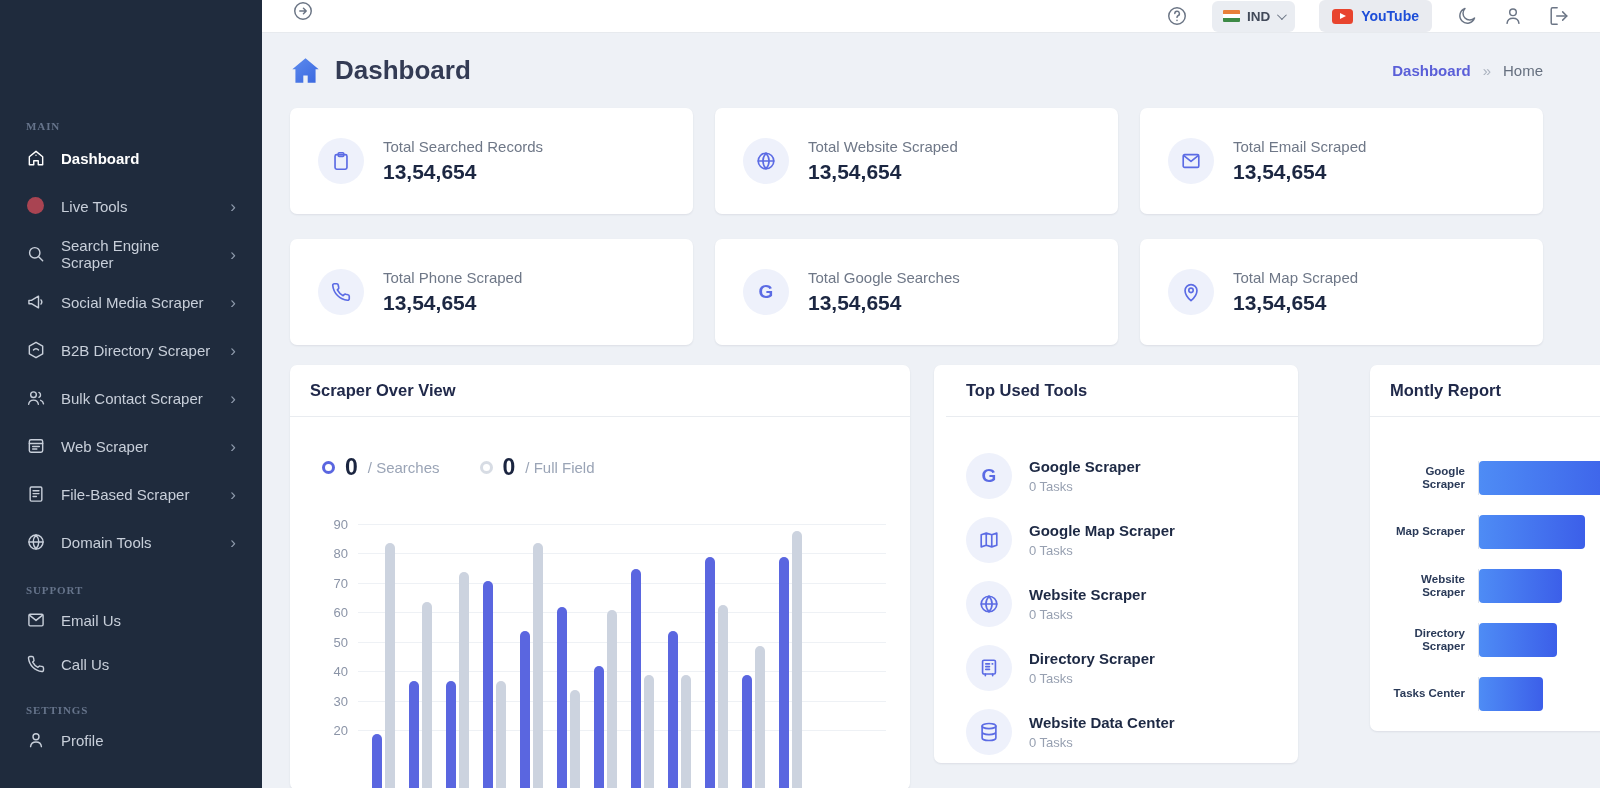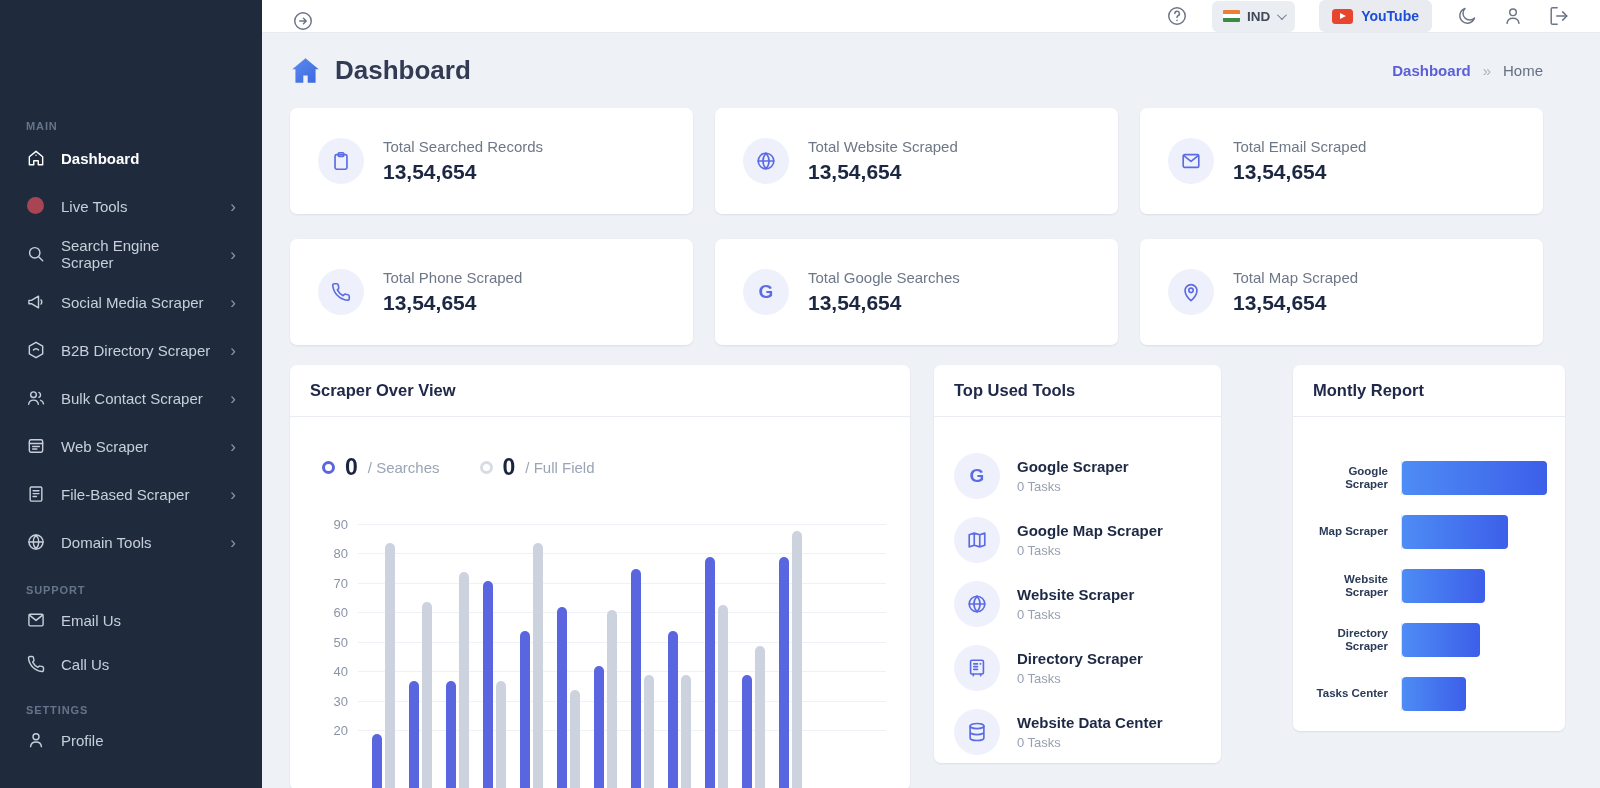--- a/index.html
+++ b/index.html
@@ -4,35 +4,35 @@
 <style>
   * { margin:0; padding:0; box-sizing:border-box; }
   html,body { width:1600px; height:788px; overflow:hidden; background:#eef1f6;
     font-family:"Liberation Sans","DejaVu Sans",sans-serif; }
   .app { display:flex; width:1600px; height:788px; }
 
   
   .sidebar { width:262px; min-width:262px; background:#1f2b3d; height:100%; }
   .logo-space { height:102px; }
   .s-section { padding:0 26px; font-size:11px; font-weight:700; letter-spacing:.9px;
-    color:#66748b; margin:18px 0 2px; }
+    color:#66748b; margin:18px 0 2px;font-family:Liberation Serif, serif; }
   .s-item { display:flex; align-items:center; gap:15px; padding:0 26px; height:48px;
     font-size:15px; color:#c8cfda; cursor:pointer; }
   .s-item.small { height:44px; }
   .s-item.active { color:#ffffff; font-weight:600; }
   .s-icon { width:20px; height:20px; display:inline-flex; flex:none; }
   .s-icon svg { width:100%; height:100%; stroke:currentColor; fill:none;
     stroke-width:1.7; stroke-linecap:round; stroke-linejoin:round; }
   .dot-icon { width:17px; height:17px; border-radius:50%; background:#a94452; margin:1px; }
   .chev { margin-left:auto; color:#8d99ab; font-size:17px; line-height:1; }
 
   
   .main { flex:1; display:flex; flex-direction:column; min-width:0; }
   .topbar { height:72px; background:#fff; border-bottom:1px solid #e7eaee;
-    display:flex; align-items:flex-end; padding:0 30px; }
+    display:flex; align-items:flex-start; padding:0 30px; }
   .tb-icon { width:22px; height:22px; color:#6b7585; display:inline-flex; cursor:pointer; }
   .tb-icon svg { width:100%; height:100%; stroke:currentColor; fill:none;
     stroke-width:1.6; stroke-linecap:round; stroke-linejoin:round; }
   .tb-right { margin-left:auto; display:flex; align-items:center; gap:24px; }
   .pill { background:#eaedf2; border-radius:6px; padding:8px 11px; display:flex;
     align-items:center; gap:7px; cursor:pointer; }
   .flag { width:17px; height:12px; display:flex; flex-direction:column; border-radius:1px; overflow:hidden; }
   .flag i { flex:1; display:block; }
   .flag i:nth-child(1){ background:#e8803a; } .flag i:nth-child(2){ background:#fff; }
   .flag i:nth-child(3){ background:#3d8a46; }
@@ -68,21 +68,21 @@
     stroke-linecap:round; stroke-linejoin:round; }
   .stat-ic .gletter { font-size:19px; }
   .stat-label { font-size:15px; color:#6e7787; margin-bottom:5px; }
   .stat-value { font-size:21px; font-weight:700; color:#1c2742; }
 
   
   .panels-row { display:flex; gap:24px; align-items:flex-start; }
   .panel-h { padding:16px 20px; border-bottom:1px solid #e9ecf0; }
   .panel-title { font-size:16.5px; font-weight:700; color:#20294a; }
   .panel-overview { width:620px; flex:none; }
-  .panel-tools { width:287px; flex:none; }
+  .panel-tools { width:364px; flex:none;padding-left:12px; }
   .panel-monthly { flex:1;margin-left:48px; }
 
   
   .ov-body { padding:24px 22px 0; }
   .legend { display:flex; align-items:center; gap:40px; margin:10px 0 0 10px; height:32px; }
   .leg-item { display:flex; align-items:center; gap:10px; }
   .leg-dot { width:13px; height:13px; border-radius:50%; border:3.5px solid #5a66e0; background:#fff; }
   .leg-dot.gray { border-color:#d7dce4; }
   .leg-num { font-size:23px; font-weight:800; color:#1b2540; }
   .leg-label { font-size:15px; color:#9aa4b6; }

